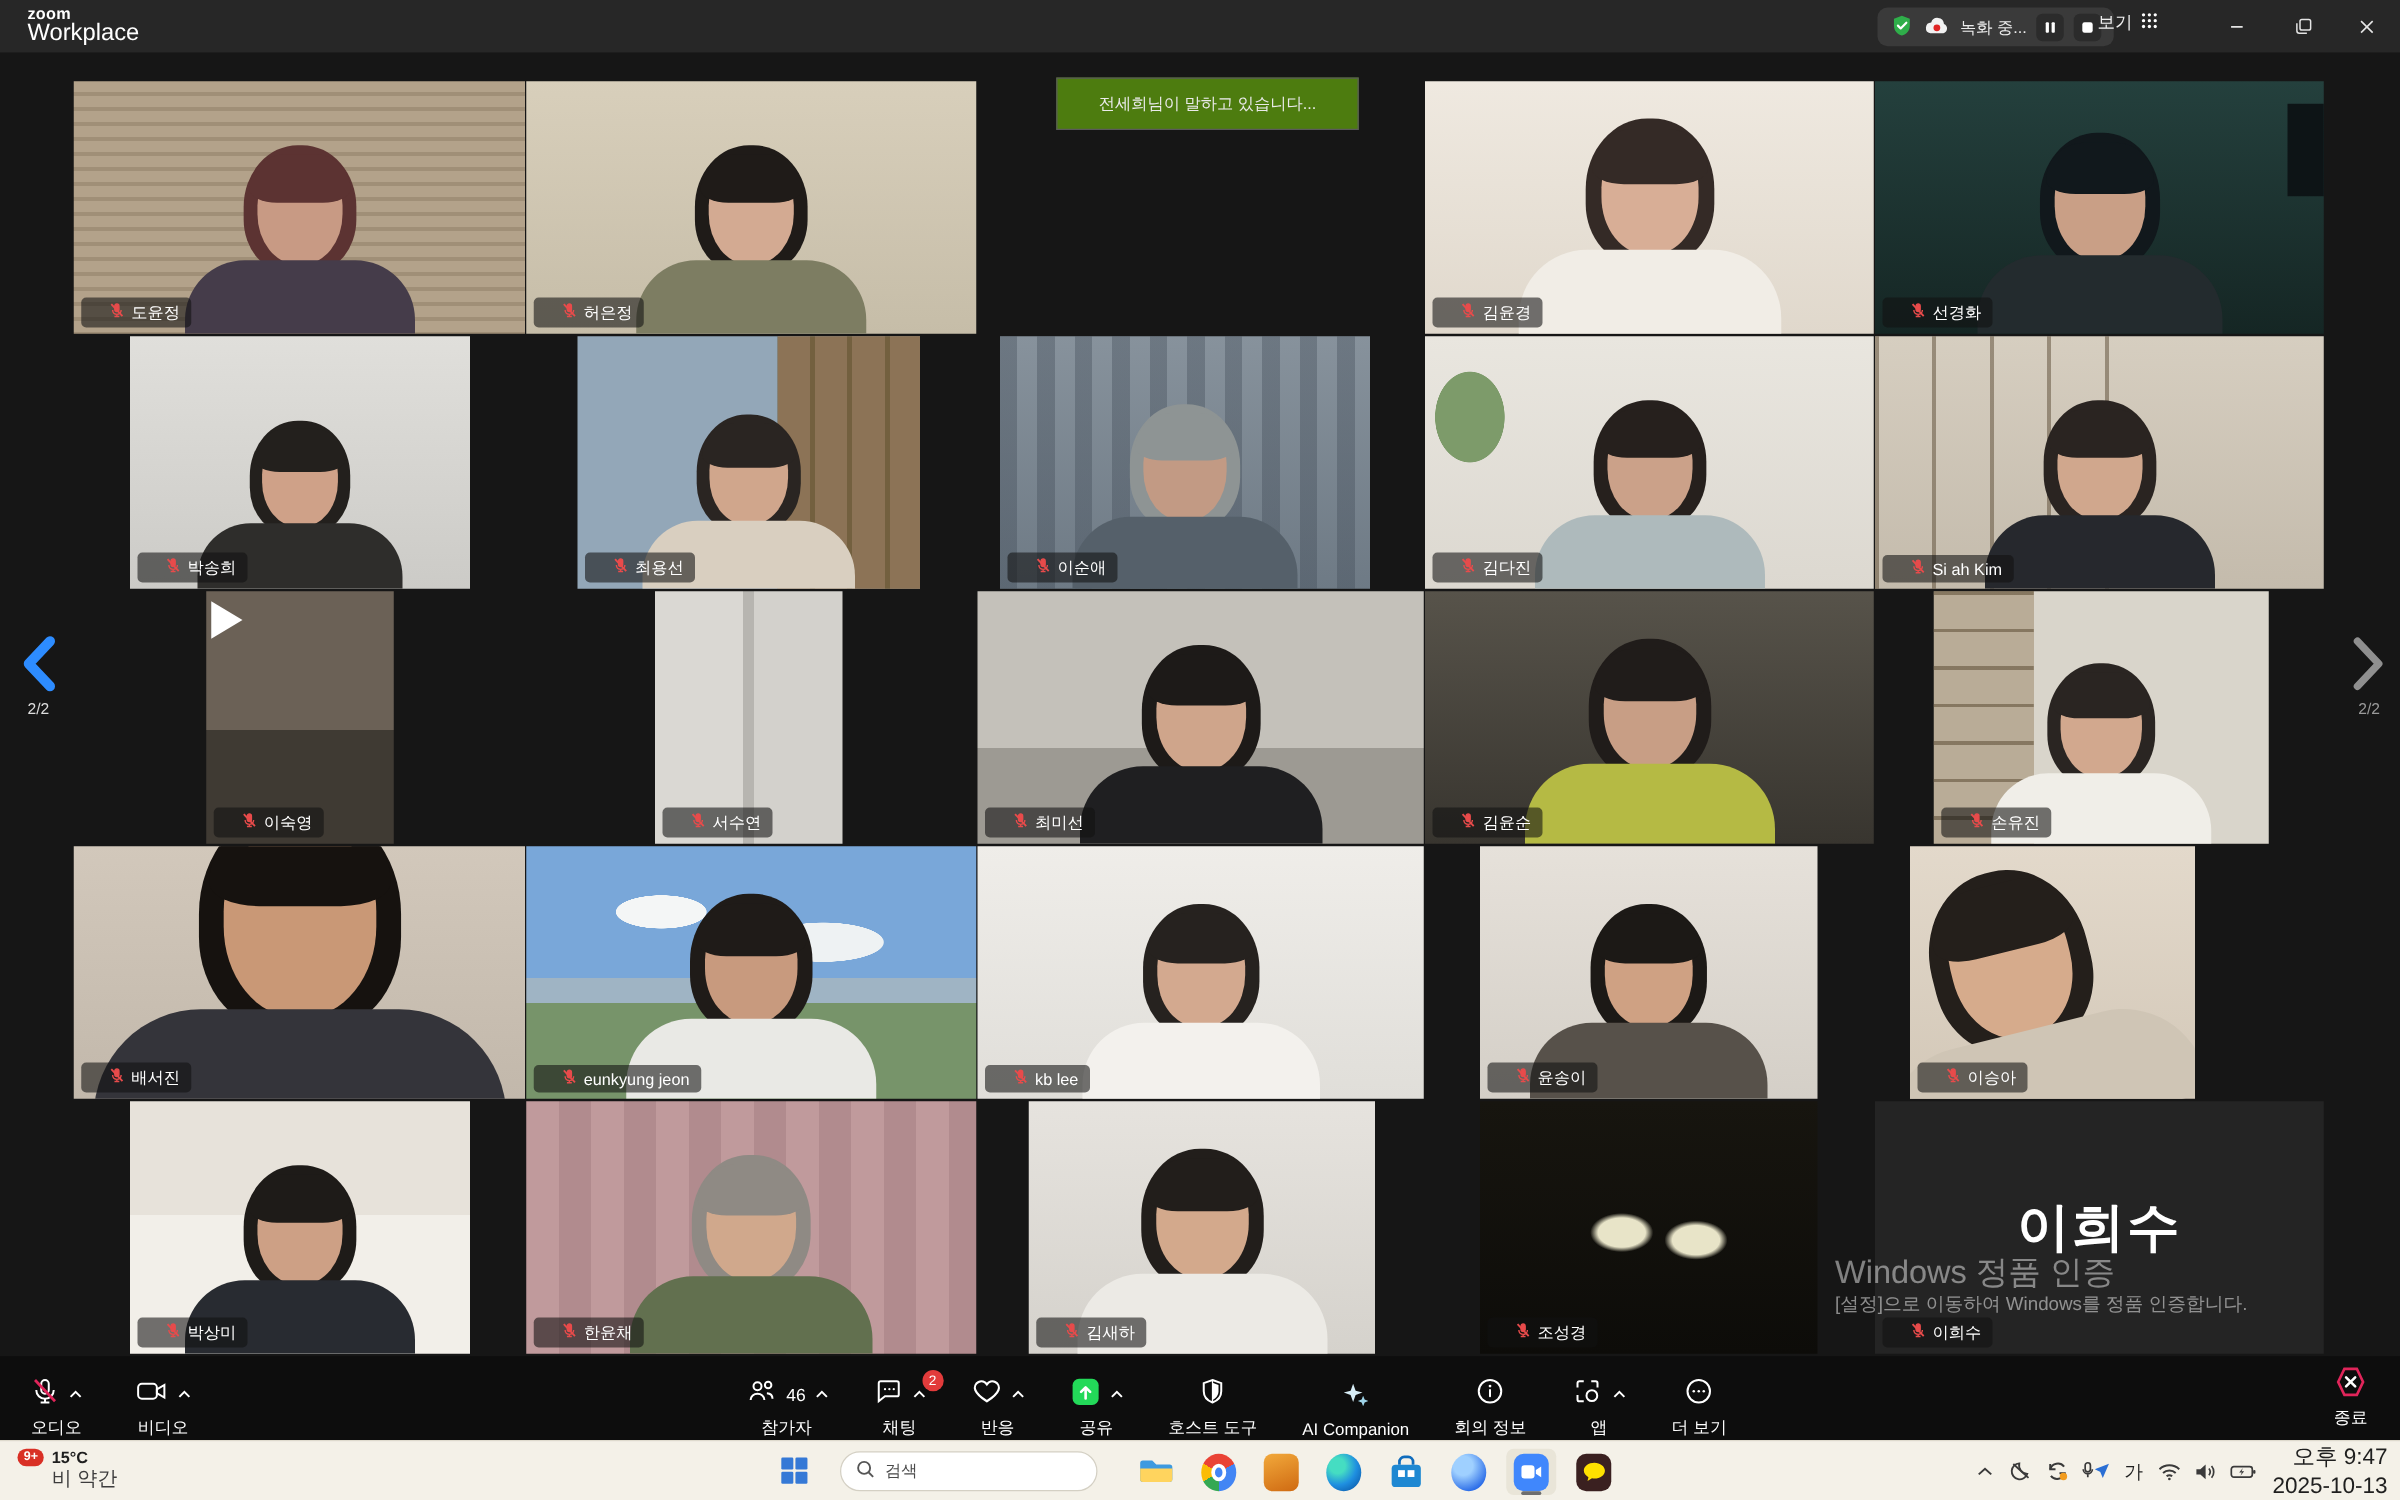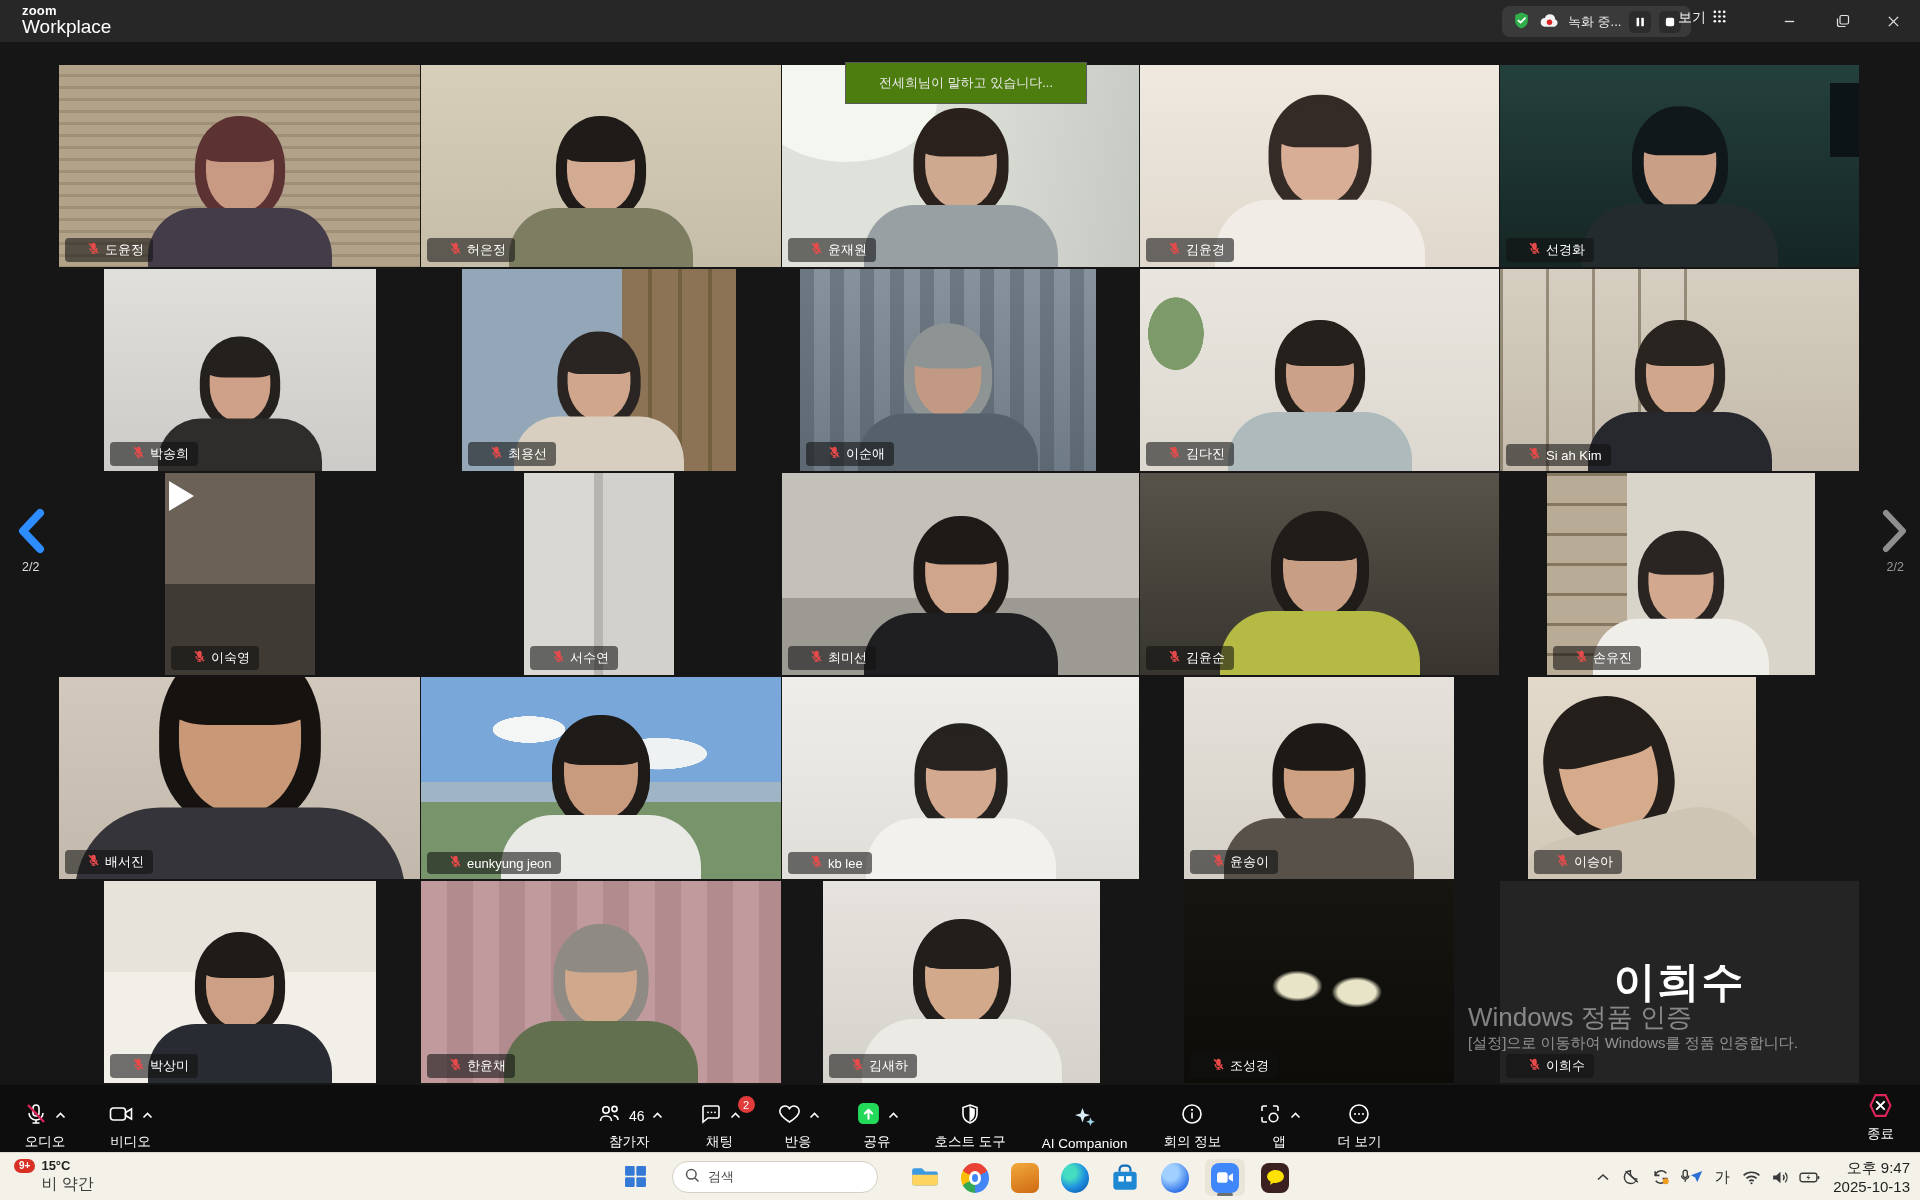--- a/index.html
+++ b/index.html
@@ -120,21 +120,21 @@
   .ic-chrome{border-radius:50%;background:conic-gradient(from -60deg,#ea4335 0 120deg,#4285f4 120deg 240deg,#34a853 240deg 300deg,#fbbc05 300deg 360deg);position:relative}
   .ic-chrome::after{content:'';position:absolute;inset:8px;border-radius:50%;background:#4285f4;border:3px solid #fff}
   .ic-edge{border-radius:50%;background:radial-gradient(circle at 32% 32%,#45ddc2 0 22%,#1f8fe0 55%,#0b59a8 90%)}
   .ic-orange{border-radius:7px;background:linear-gradient(160deg,#f2a93b,#cf6a12)}
   .ic-whale{border-radius:50%;background:radial-gradient(circle at 34% 32%,#9fd0ff 0 28%,#2e6fe8 75%)}
   .ic-zoomapp{border-radius:8px;background:#4087fc}
   .ic-kakao{border-radius:8px;background:#3a2020}
   .tray{position:absolute;right:10px;top:0;height:48px;display:flex;align-items:center;gap:9px}
   .tray-item{display:flex;align-items:center;justify-content:center;min-width:20px;height:30px;cursor:pointer}
   .tray-ime{font-size:15px;color:#1f1f1f}
-  .clockblk{display:flex;flex-direction:column;align-items:flex-end;line-height:1.3;font-size:15px;color:#1f1f1f;cursor:default;margin-left:4px}
+  .clockblk{display:flex;flex-direction:column;align-items:flex-end;line-height:1.3;font-size:18px;color:#1f1f1f;cursor:default;margin-left:4px}
 </style>
 </head>
 <body>
 
 <div class="titlebar">
   <div class="logo">
     <div class="l1">zoom</div>
     <div class="l2">Workplace</div>
   </div>
   <div class="rec-pill">
@@ -215,36 +215,20 @@
         <div class="body"></div>
     </div>
 
     <div class="name-tag">
       <span class="mic-off"><svg width="13" height="13" viewBox="0 0 16 16" fill="none" stroke="#e84b4b" stroke-width="1.4">
             <rect x="6" y="1.5" width="4" height="7.5" rx="2" fill="#e84b4b"></rect>
             <path d="M3.8 7.5a4.2 4.2 0 0 0 8.4 0M8 11.7v2M5.6 13.7h4.8"></path>
             <path d="M2.5 1.5l11 12" stroke-width="1.8"></path>
           </svg></span>
       <span class="pname">허은정</span>
-    </div>
-  </div>
-    <div class="tile t2">
-    <div class="person">
-      <div class="hair"></div>
-        <div class="head"></div>
-        <div class="body"></div>
-    </div>
-
-    <div class="name-tag">
-      <span class="mic-off"><svg width="13" height="13" viewBox="0 0 16 16" fill="none" stroke="#e84b4b" stroke-width="1.4">
-            <rect x="6" y="1.5" width="4" height="7.5" rx="2" fill="#e84b4b"></rect>
-            <path d="M3.8 7.5a4.2 4.2 0 0 0 8.4 0M8 11.7v2M5.6 13.7h4.8"></path>
-            <path d="M2.5 1.5l11 12" stroke-width="1.8"></path>
-          </svg></span>
-      <span class="pname">윤재원</span>
     </div>
   </div>
     <div class="tile t3">
     <div class="person">
       <div class="hair"></div>
         <div class="head"></div>
         <div class="body"></div>
     </div>
 
     <div class="name-tag">

